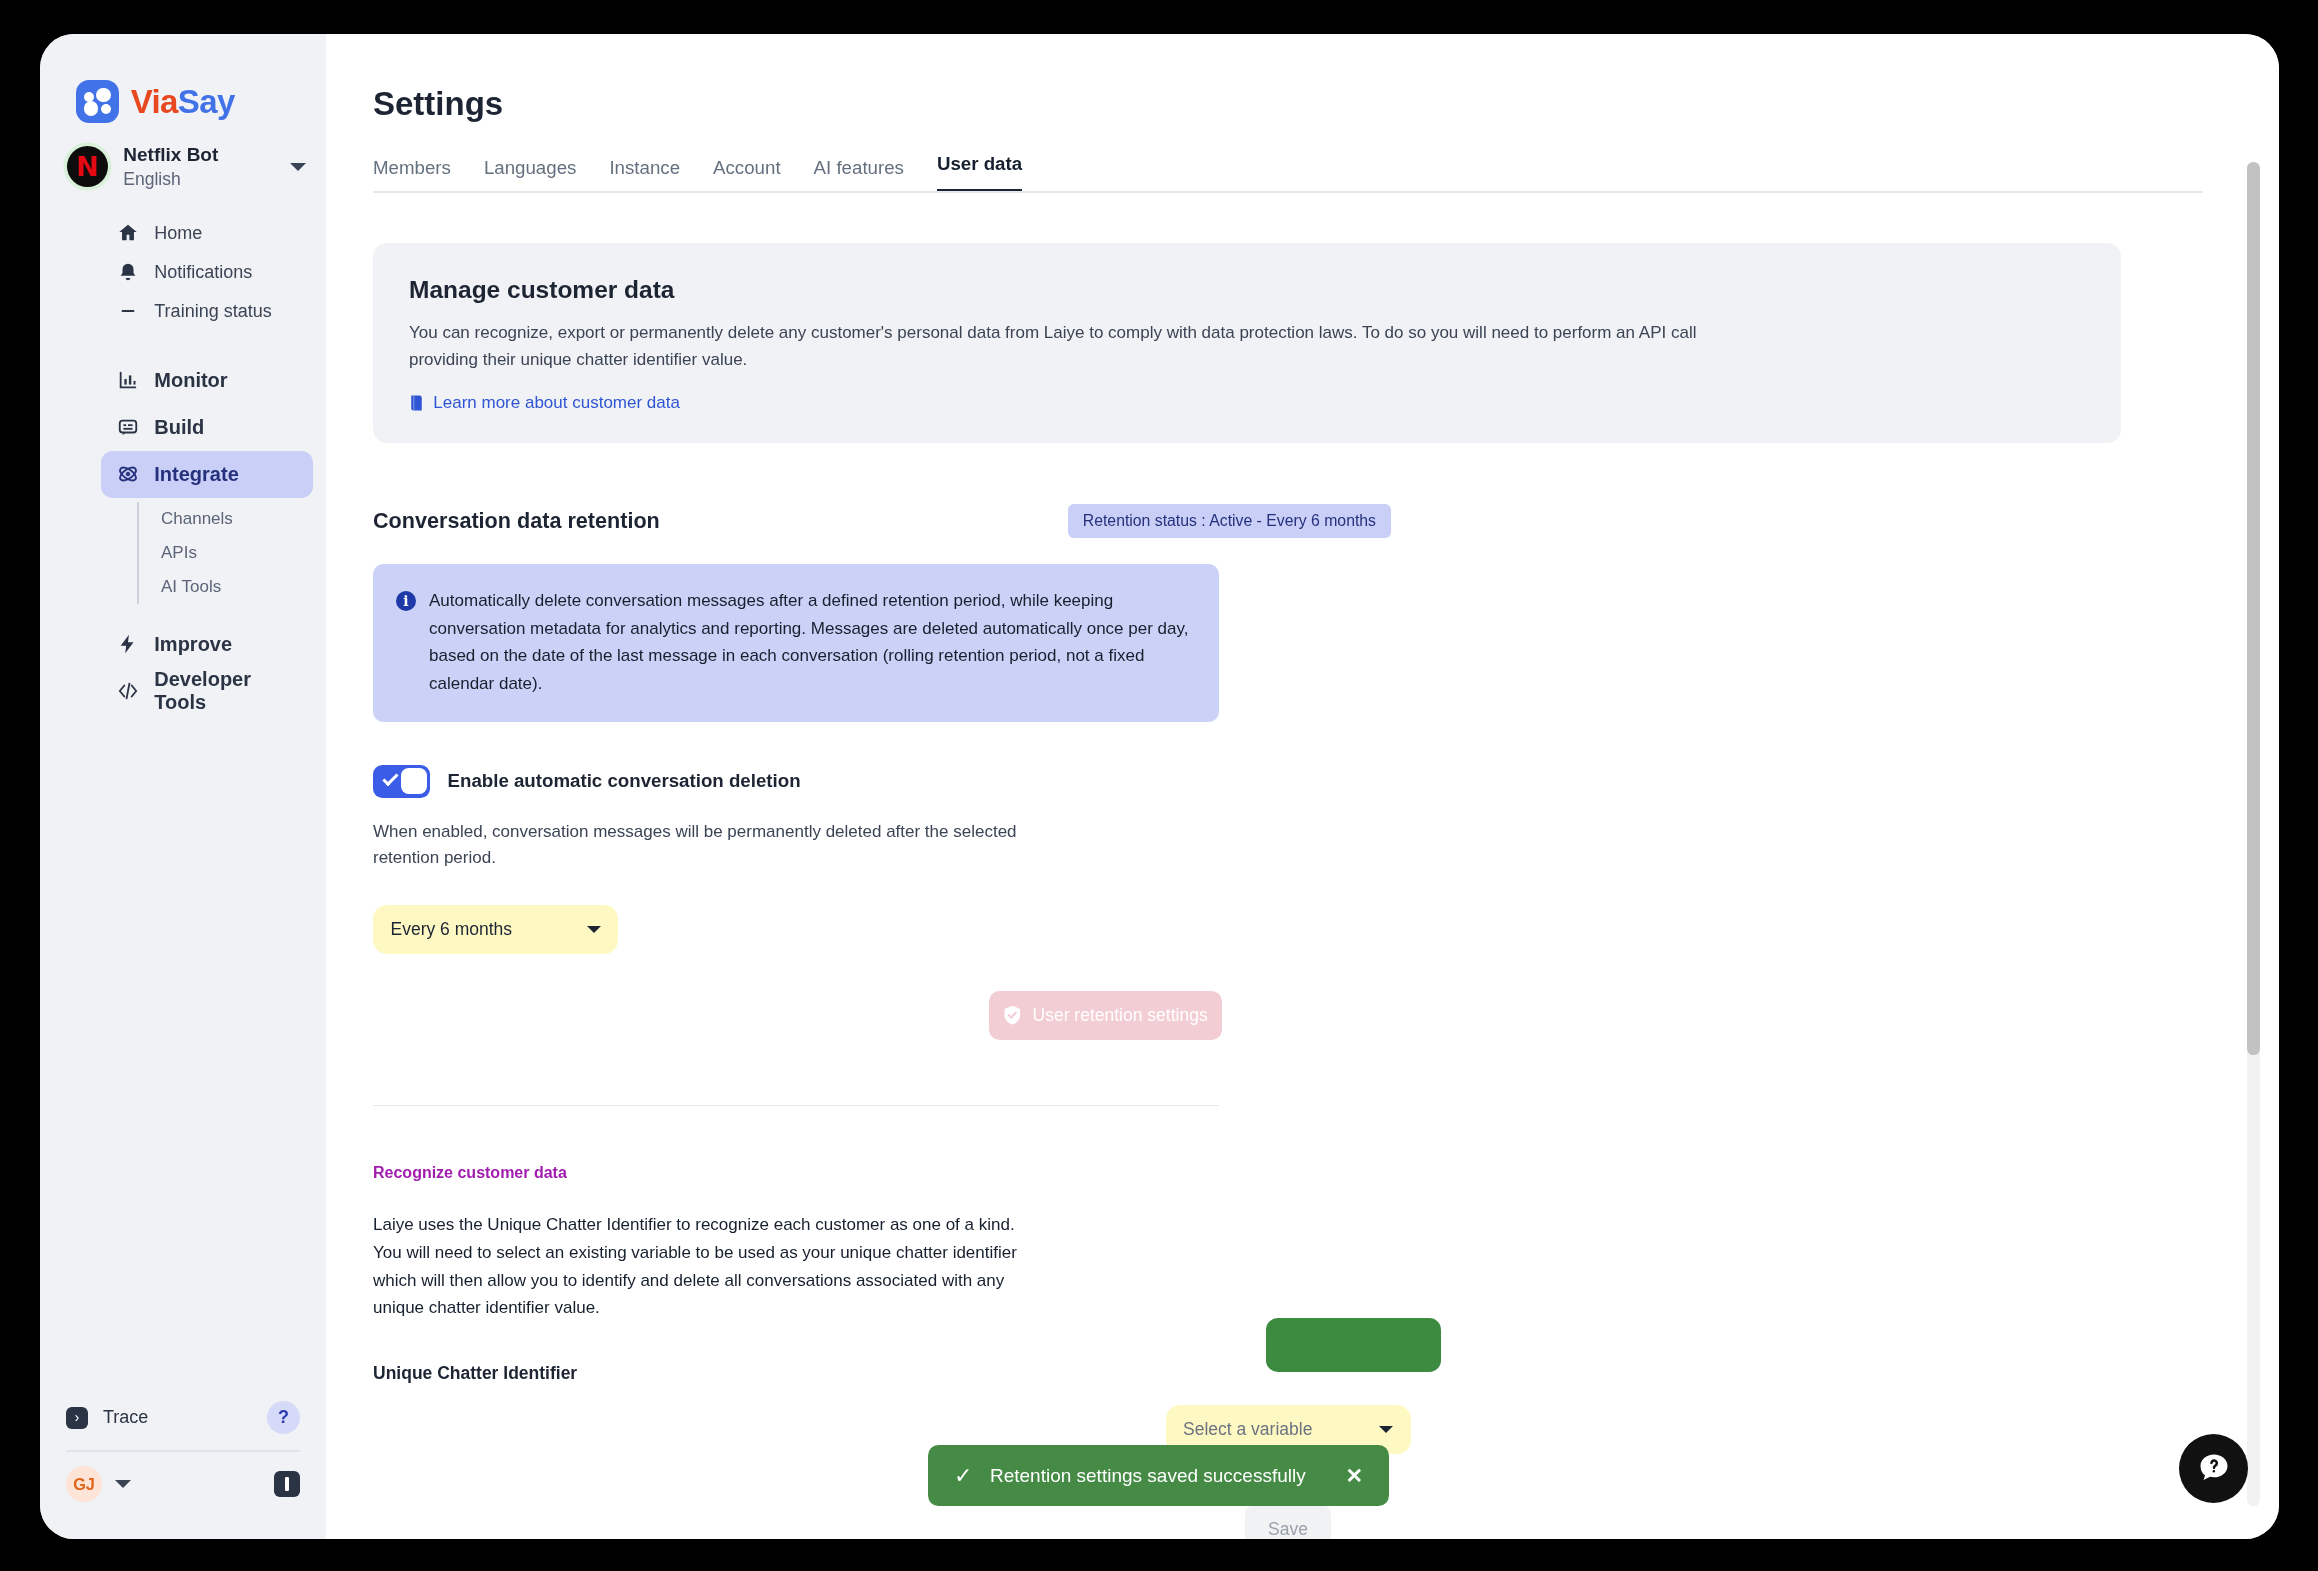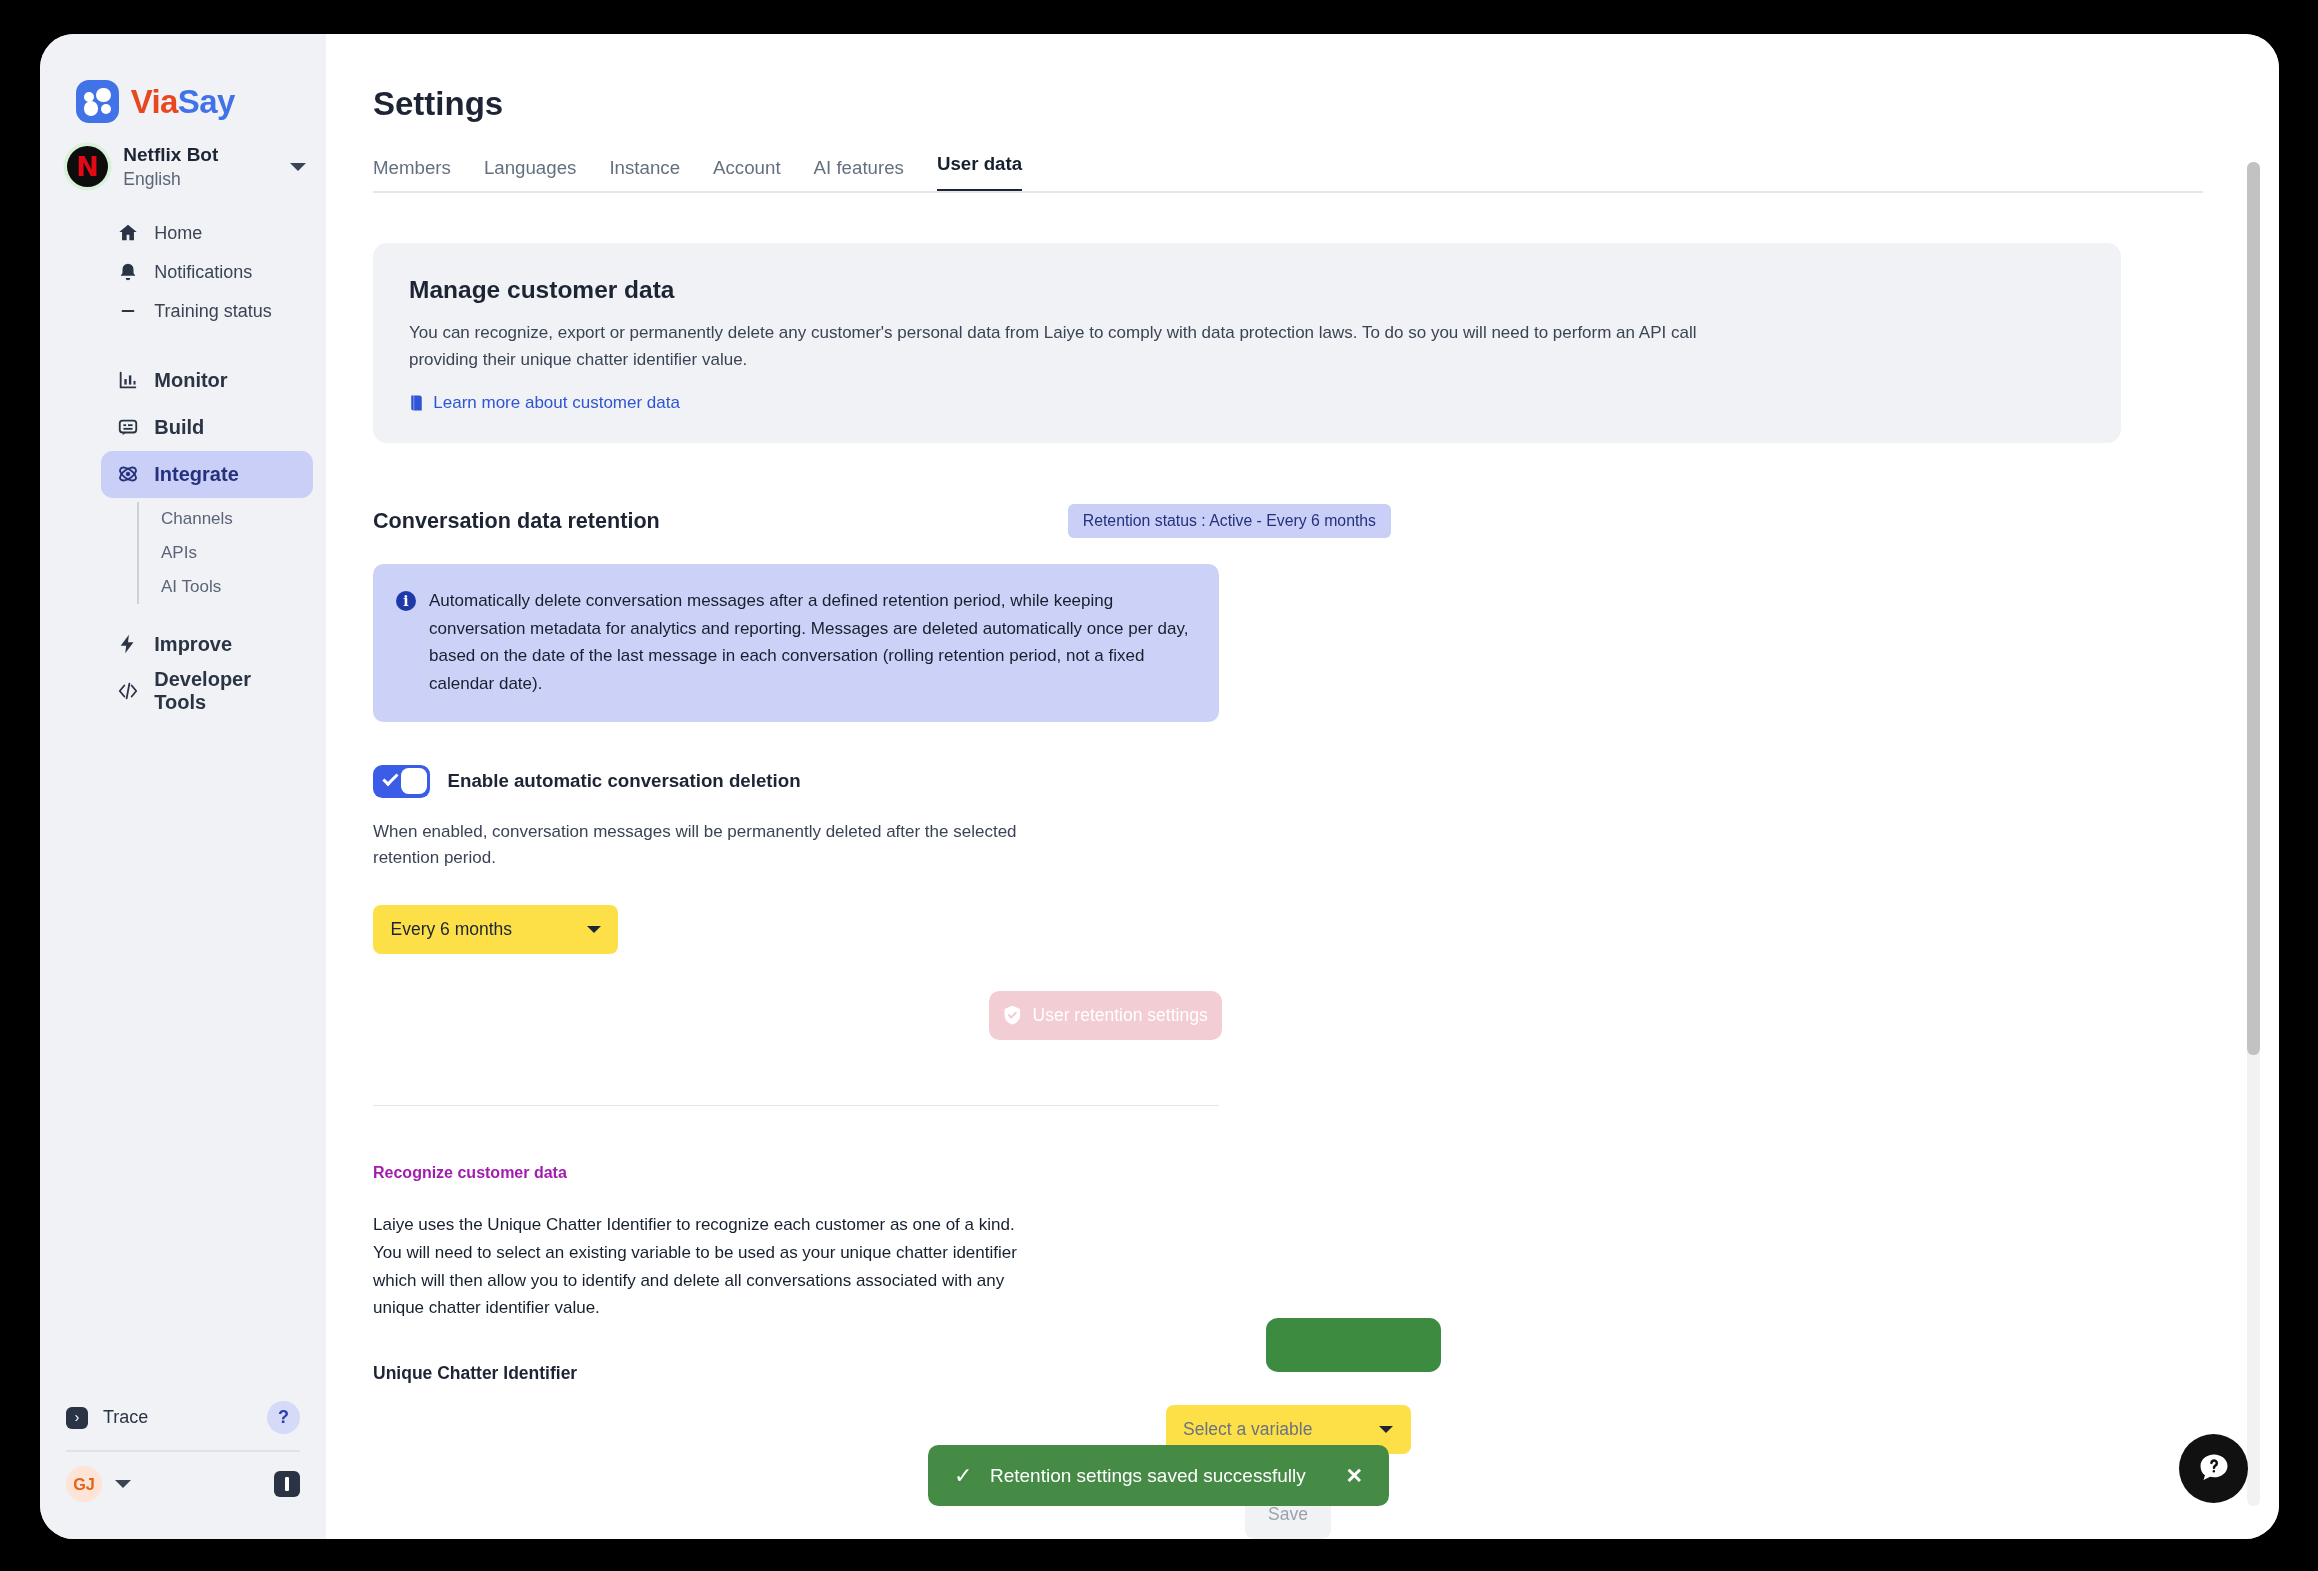--- a/index.html
+++ b/index.html
@@ -239,22 +239,22 @@
   .toggle-label { font-size: 18.7px; font-weight: 700; color: #1d2433; }
 
   .helper-text {
     font-size: 17px; color: #3b4455; line-height: 1.55;
     margin-top: 21px; max-width: 671px;
   }
 
   .select {
     margin-top: 33px;
     width: 245px; height: 49px;
-    background: #fde047;
-    border-radius: 8px;
+    background: #fef9c3;
+    border-radius: 14px;
     display: flex; align-items: center;
     padding: 0 17.5px;
     font-size: 17.5px; color: #1d2433;
   }
   .select.placeholder { color: #6b7280; }
   .select .sel-caret {
     margin-left: auto;
     width: 0; height: 0;
     border-left: 7px solid transparent;
     border-right: 7px solid transparent;
@@ -544,21 +544,21 @@
       <div class="divider"></div>
 
       <div class="block-title">Recognize customer data</div>
       <div class="block-desc">Laiye uses the Unique Chatter Identifier to recognize each customer as one of a kind. You will need to select an existing variable to be used as your unique chatter identifier which will then allow you to identify and delete all conversations associated with any unique chatter identifier value.</div>
       <div class="field-label">Unique Chatter Identifier</div>
       <div class="field-row">
         <div class="select placeholder" style="margin-top:21px">
           <span>Select a variable</span>
           <span class="sel-caret"></span>
         </div>
-        <div class="btn-save" style="margin-top:21px">
+        <div class="btn-save" style="margin-top:36px">
           <span>Save</span>
         </div>
       </div>
 
       <div class="block-title">Export or delete customer data</div>
 
     </div>
 
     <div class="green-btn"></div>
 

